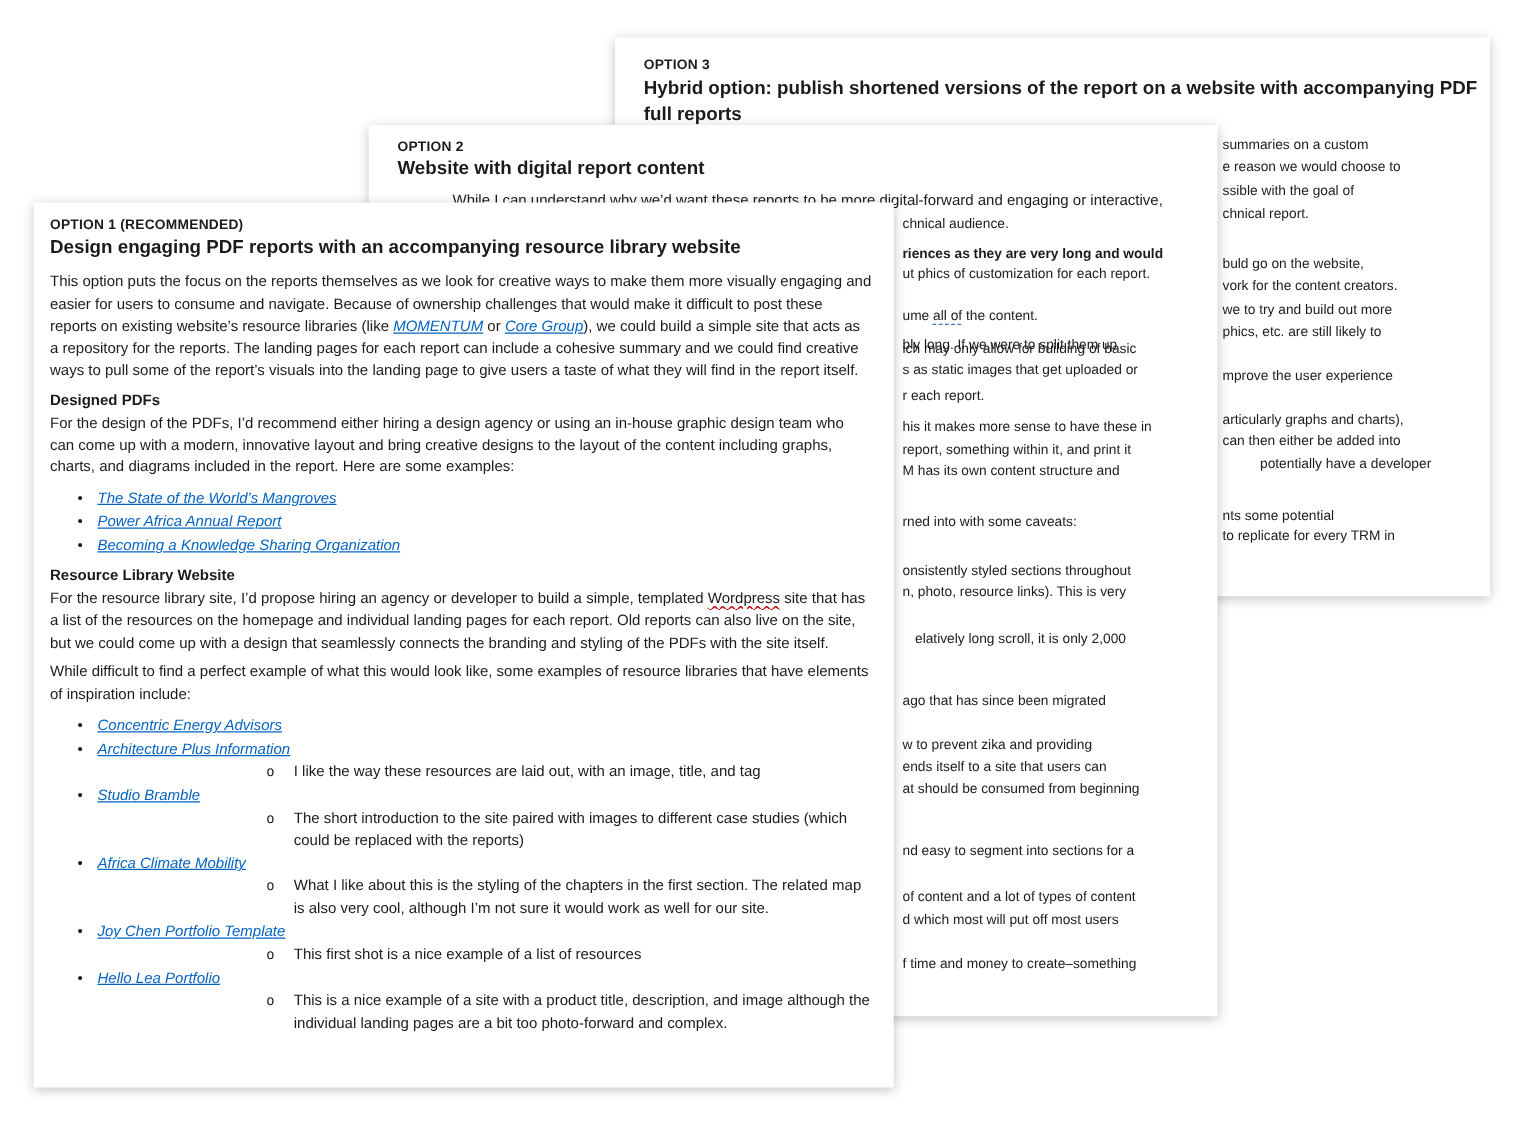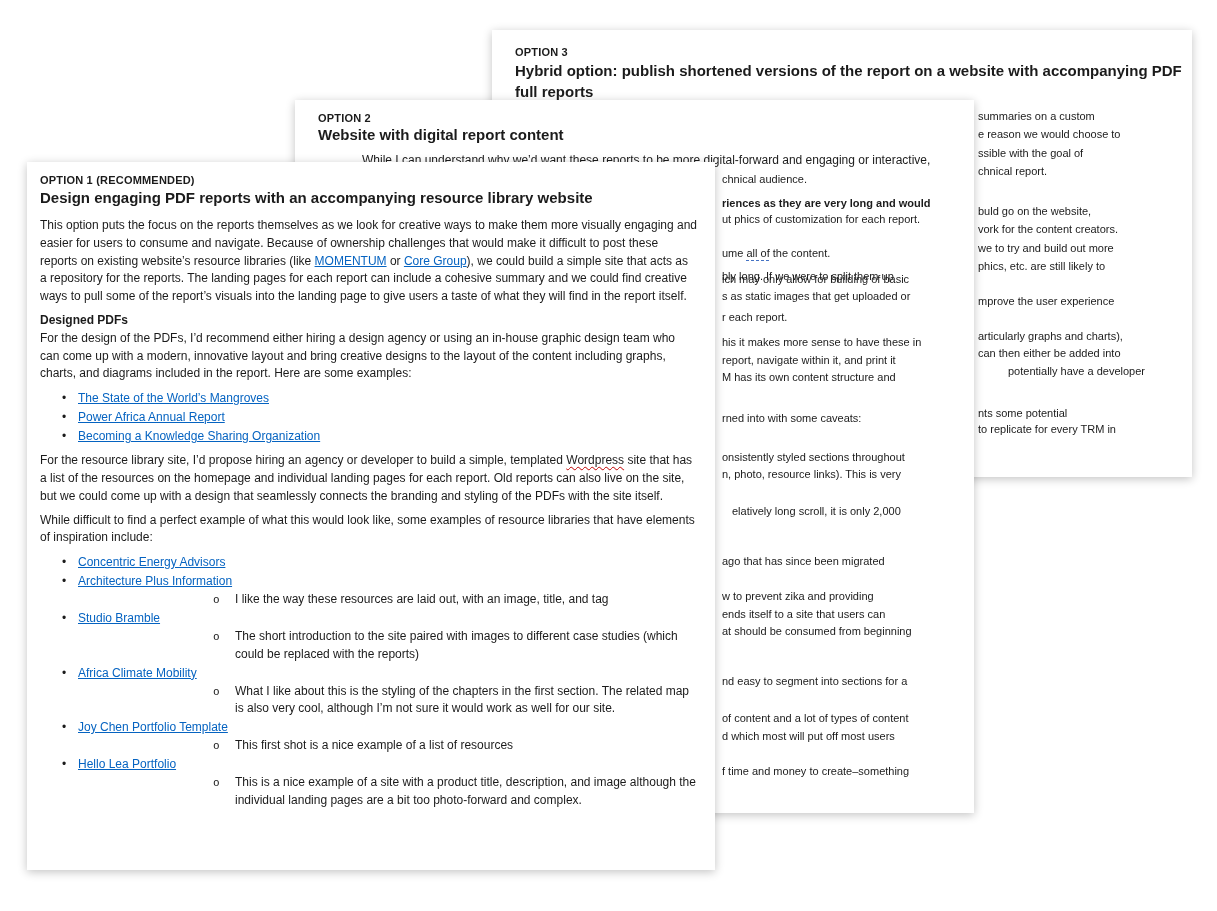--- a/index.html
+++ b/index.html
@@ -34,21 +34,21 @@
   .content p{margin:0 0 6px;}
   .content .h{font-weight:bold;margin:5px 0 0;}
 
   ul.l1{list-style:none;margin:4px 0 6px;padding:0;}
   ul.l1>li{position:relative;padding-left:38px;line-height:19px;}
   ul.l1>li::before{content:"\2022";position:absolute;left:22px;top:0;}
   ul.l2{list-style:none;margin:0;padding:0;}
   ul.l2>li{position:relative;padding-left:157px;line-height:17.8px;}
   ul.l2>li::before{content:"o";position:absolute;left:135px;top:0;font-family:"DejaVu Sans Mono",monospace;font-size:11px;}
 
-  .link{color:#0563C1;text-decoration:underline;cursor:pointer;}
+  .link{color:#0563C1;text-decoration:underline;cursor:pointer;font-style:italic;}
   .misspell{text-decoration:underline wavy #C00000;text-decoration-thickness:1px;text-underline-offset:2px;}
   .dashed{text-decoration:underline dashed #4472C4;text-decoration-thickness:1px;text-underline-offset:3px;}
 </style>
 </head>
 <body>
 
 <div>
 
   <section class="card card-opt3">
     <div class="label">OPTION 3</div>
@@ -81,21 +81,21 @@
     <div>
         <div class="frag" style="top: 71px;">chnical audience.</div>
         <div class="frag" style="top: 95px; font-weight: bold;">riences as they are very long and would</div>
         <div class="frag" style="top: 111px;">ut phics of customization for each report.</div>
         <div class="frag" style="top: 128px; margin-top: 40px;">bly long. If we were to split them up</div>
         <div class="frag" style="top: 145px;"><span>ume </span><span class="dashed">all of</span><span> the content.</span></div>
         <div class="frag" style="top: 171px;">ich may only allow for building of basic</div>
         <div class="frag" style="top: 188px;">s as static images that get uploaded or</div>
         <div class="frag" style="top: 209px;">r each report.</div>
         <div class="frag" style="top: 234px;">his it makes more sense to have these in</div>
-        <div class="frag" style="top: 252px;">report, navigate within it, and print it</div>
+        <div class="frag" style="top: 252px;">report, something within it, and print it</div>
         <div class="frag" style="top: 269px;">M has its own content structure and</div>
         <div class="frag" style="top: 310px;">rned into with some caveats:</div>
         <div class="frag" style="top: 349px;">onsistently styled sections throughout</div>
         <div class="frag" style="top: 366px;">n, photo, resource links). This is very</div>
         <div class="frag" style="top: 403px; margin-left: 10px;">elatively long scroll, it is only 2,000</div>
         <div class="frag" style="top: 453px;">ago that has since been migrated</div>
         <div class="frag" style="top: 488px;">w to prevent zika and providing</div>
         <div class="frag" style="top: 506px;">ends itself to a site that users can</div>
         <div class="frag" style="top: 523px;">at should be consumed from beginning</div>
         <div class="frag" style="top: 573px;">nd easy to segment into sections for a</div>
@@ -110,20 +110,21 @@
     <div class="title">Design engaging PDF reports with an accompanying resource library website</div>
     <div class="content">
         <p><span>This option puts the focus on the reports themselves as we look for creative ways to make them more visually engaging and easier for users to consume and navigate. Because of ownership challenges that would make it difficult to post these reports on existing website’s resource libraries (like </span><a class="link">MOMENTUM</a><span> or </span><a class="link">Core Group</a><span>), we could build a simple site that acts as a repository for the reports. The landing pages for each report can include a cohesive summary and we could find creative ways to pull some of the report’s visuals into the landing page to give users a taste of what they will find in the report itself.</span></p>
         <div class="h">Designed PDFs</div>
         <p><span>For the design of the PDFs, I’d recommend either hiring a design agency or using an in-house graphic design team who can come up with a modern, innovative layout and bring creative designs to the layout of the content including graphs, charts, and diagrams included in the report. Here are some examples:</span></p>
         <ul class="l1">
           <li><a class="link">The State of the World’s Mangroves</a></li>
           <li><a class="link">Power Africa Annual Report</a></li>
           <li><a class="link">Becoming a Knowledge Sharing Organization</a></li>
         </ul>
+        <div class="h">Resource Library Website</div>
         <p><span>For the resource library site, I’d propose hiring an agency or developer to build a simple, templated </span><span class="misspell">Wordpress</span><span> site that has a list of the resources on the homepage and individual landing pages for each report. Old reports can also live on the site, but we could come up with a design that seamlessly connects the branding and styling of the PDFs with the site itself.</span></p>
         <p><span>While difficult to find a perfect example of what this would look like, some examples of resource libraries that have elements of inspiration include:</span></p>
         <ul class="l1">
           <li><a class="link">Concentric Energy Advisors</a></li>
           <li><a class="link">Architecture Plus Information</a><ul class="l2">
               <li>I like the way these resources are laid out, with an image, title, and tag</li>
             </ul></li>
           <li><a class="link">Studio Bramble</a><ul class="l2">
               <li>The short introduction to the site paired with images to different case studies (which could be replaced with the reports)</li>
             </ul></li>

